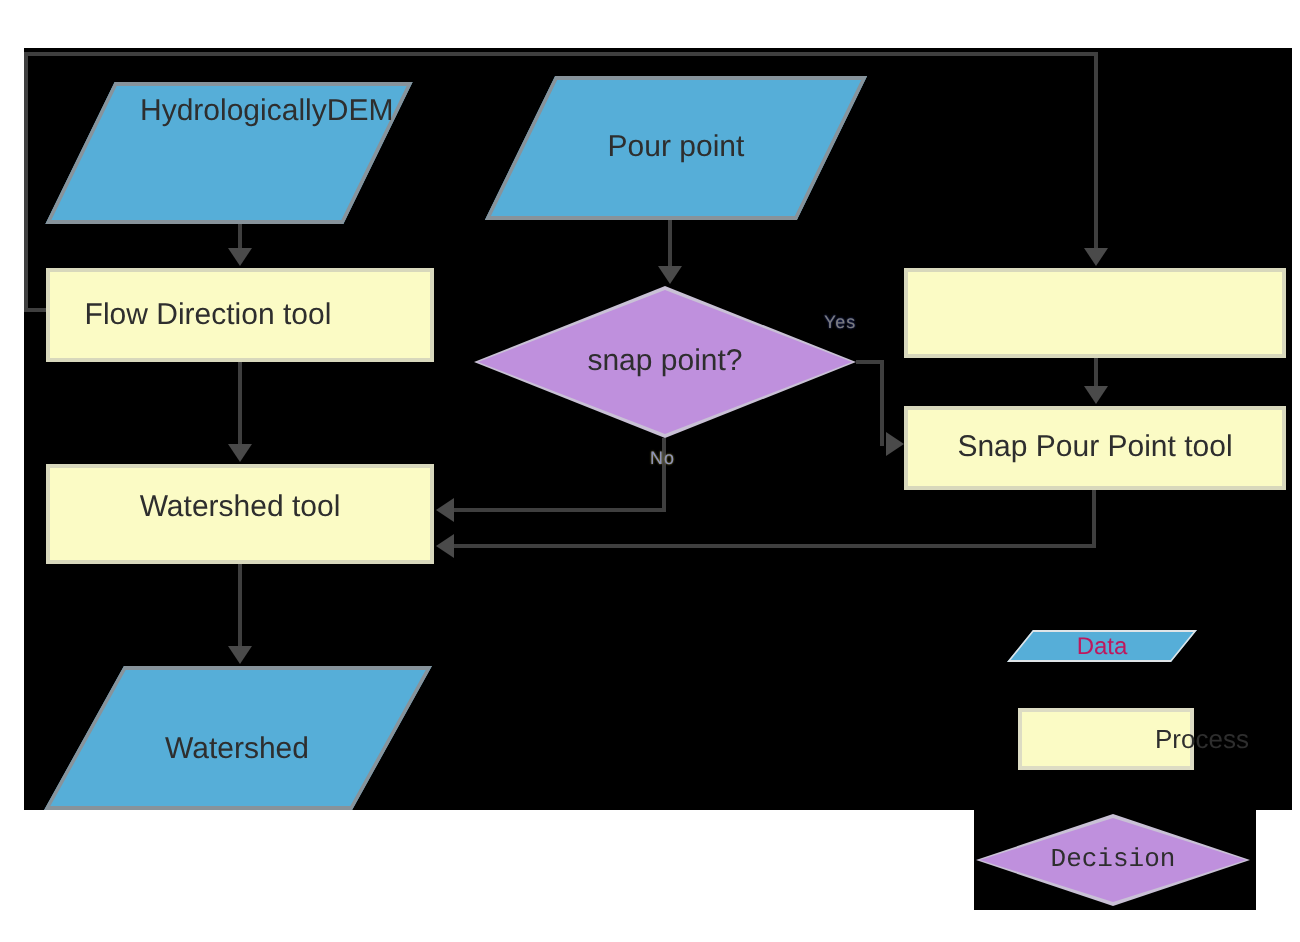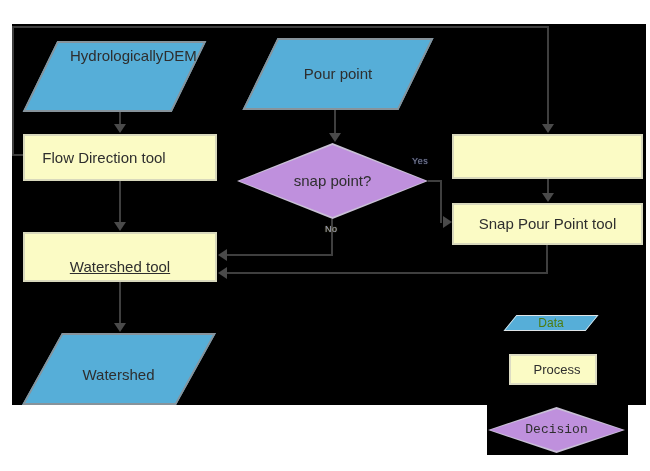--- a/index.html
+++ b/index.html
@@ -25,21 +25,21 @@
   .diamond .fill{position:absolute;left:2px;top:2px;right:2px;bottom:2px;
     clip-path:polygon(50% 0,100% 50%,50% 100%,0 50%);background:#bf90dd;}
 
   .lbl{position:absolute;display:flex;align-items:center;justify-content:center;
     color:#2e2e2e;font-size:15px;line-height:20px;text-align:center;white-space:nowrap;}
   .lbl-multiline{flex-direction:column;}
   .lbl-left{justify-content:flex-start;align-items:flex-start;text-align:right;flex-direction:row;}
   .edge-lbl{position:absolute;font-size:9px;line-height:11px;letter-spacing:0.5px;}
   .yes-lbl{color:#7d7d7d;text-shadow:0 0 1px #3a4db0;}
   .no-lbl{color:#8d93bb;text-shadow:0 0 1px #b0a23a;}
-  .legend-txt{font-size:12px;color:#4d7c0f;}
+  .legend-txt{font-size:12px;color:#be185d;}
 </style>
 </head>
 <body>
 
 <div class="canvas">
 
   <div class="panel panel-main"></div>
   <div class="panel panel-legend"></div>
 
   <div class="line" style="left:119px;top:112px;width:2px;height:13px;"></div>
@@ -89,30 +89,30 @@
   <div class="lbl lbl-left" style="left:70px;top:44px;width:120px;height:66px;line-height:24px;">
     <div>Hydrologically</div>
     <div>DEM</div>
   </div>
   <div class="lbl" style="left:260px;top:38px;width:156px;height:72px;">Pour point</div>
   <div class="lbl" style="left:7px;top:134px;width:194px;height:47px;">Flow Direction tool</div>
   <div class="lbl lbl-multiline" style="left:237px;top:143px;width:191px;height:76px;line-height:24px;">
     <div>snap point?</div>
   </div>
   <div class="lbl" style="left:452px;top:203px;width:191px;height:42px;">Snap Pour Point tool</div>
-  <div class="lbl" style="left:23px;top:244px;width:194px;height:45px;text-decoration:underline;">Watershed tool</div>
+  <div class="lbl" style="left:23px;top:231px;width:194px;height:45px;">Watershed tool</div>
   <div class="lbl" style="left:40px;top:333px;width:157px;height:84px;">Watershed</div>
 
   <div class="edge-lbl yes-lbl" style="left:412px;top:156px;">Yes</div>
   <div class="edge-lbl no-lbl" style="left:307px;top:224px;margin-left:18px;">No</div>
 
   <div class="para" style="left:510px;top:315px;width:82px;height:16px;transform:skewX(-39deg);border:1px solid #dfe4e7;"></div>
   <div class="lbl legend-txt" style="left:510px;top:314px;width:82px;height:18px;">Data</div>
 
   <div class="rect" style="left:509px;top:354px;width:88px;height:31px;border-color:#dddcc4;"></div>
-  <div class="lbl" style="left:509px;top:354px;width:96px;height:31px;font-size:13px;">Process</div>
+  <div class="lbl" style="left:509px;top:354px;width:96px;height:31px;font-size:13px;padding-left:44px;">Process</div>
 
   <div class="diamond" style="left:488px;top:407px;width:137px;height:46px;">
       <div class="fill"></div>
     </div>
   <div class="lbl" style="left:488px;top:407px;width:137px;height:46px;font-size:13px;font-family:Liberation Mono, monospace;">Decision</div>
 
 </div>
 
 </body></html>

